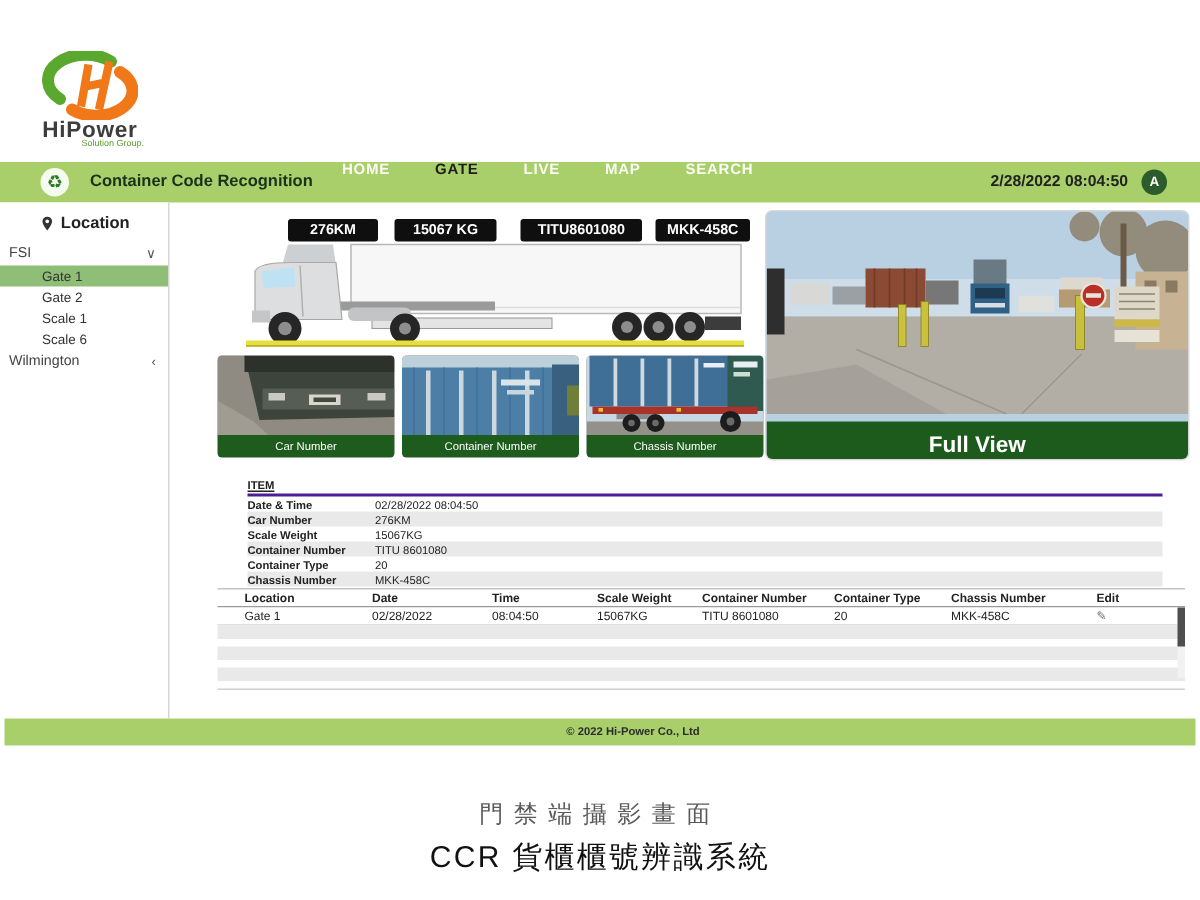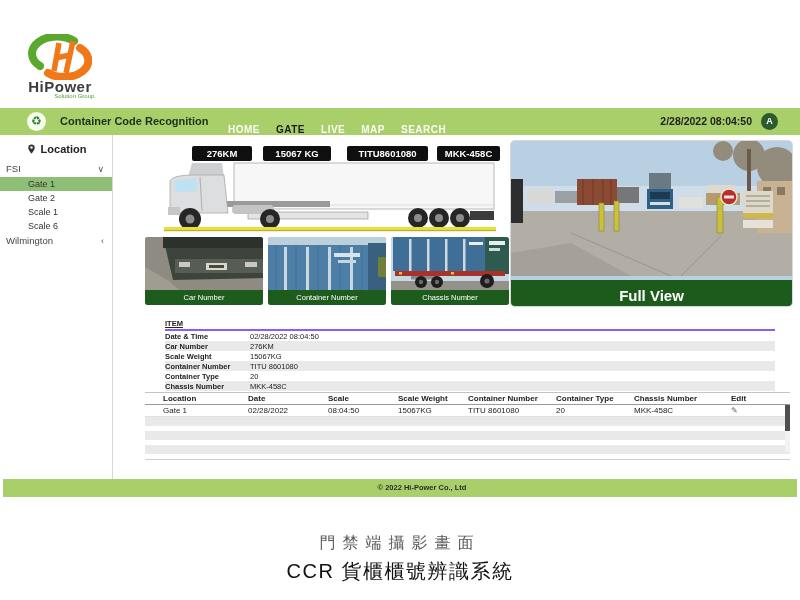--- a/index.html
+++ b/index.html
@@ -11,21 +11,21 @@
   .logo { position:absolute; left:20px; top:34px; width:80px; height:72px; }
   .logo .mark { display:block; margin:0 auto; }
   .brand-name { font-size:15px; font-weight:bold; color:#3d3d3d; text-align:center; letter-spacing:.5px; line-height:13px; }
   .brand-tag { font-size:6px; color:#56a02e; text-align:right; padding-right:4px; }
 
   
   .navbar { position:absolute; left:0; top:108px; width:800px; height:27px; background:#a9cf6b; }
   .nav-icon { position:absolute; left:27px; top:4px; width:19px; height:19px; border-radius:50%; background:#f6fbef;
               color:#2f7a24; font-size:12px; line-height:19px; text-align:center; }
   .nav-title { position:absolute; left:60px; top:0; height:43px; line-height:27px; font-size:11px; font-weight:bold; color:#18321c; }
-  .nav-menu { position:absolute; left:228px; top:0; height:43px; display:flex; gap:16px; align-items:center; }
+  .nav-menu { position:absolute; left:228px; top:0; height:43px; display:flex; gap:30px; align-items:flex-start; }
   .nav-menu .mi { font-size:10px; font-weight:bold; color:#fbfdf6; letter-spacing:.5px; cursor:pointer; }
   .nav-menu .mi.active { color:#1c1c1c; }
   .nav-date { position:absolute; right:48px; top:0; height:27px; line-height:27px; font-size:10.5px; font-weight:bold; color:#222; }
   .nav-avatar { position:absolute; right:22px; top:5px; width:17px; height:17px; border-radius:50%; background:#2c5c2c;
                 color:#fff; font-size:9px; font-weight:bold; line-height:17px; text-align:center; }
 
   
   .sidebar { position:absolute; left:0; top:135px; width:113px; height:344px; border-right:1px solid #d6d6d6; background:#fff; }
   .side-head { display:flex; align-items:center; justify-content:center; gap:4px; height:24px; margin-top:2px;
                font-size:11px; font-weight:bold; color:#222; }
@@ -45,21 +45,21 @@
   .thumb svg { display:block; }
   .thumb-cap { height:15px; line-height:15px; background:#1e5c1e; color:#fff; font-size:7.5px; text-align:center; }
 
   .fullview { position:absolute; left:365px; top:0; width:283px; height:167px; border-radius:5px; overflow:hidden;
               border:1px solid #d8d8d8; cursor:pointer; background:#b9d0e2; }
   .fv-cap { height:32px; line-height:32px; background:#1d5b1d; color:#fff; font-size:15px; font-weight:bold; text-align:center; }
 
   
   .info-table { position:absolute; left:20px; top:178px; width:610px; font-size:7.5px; color:#222; }
   .it-head { display:grid; grid-template-columns:85px 1fr; height:13px; align-items:center;
-             font-weight:bold; border-bottom:2px solid #8b5cf6;text-decoration:underline; }
+             font-weight:bold; border-bottom:2px solid #4c1d95;text-decoration:underline; }
   .it-row { display:grid; grid-template-columns:85px 1fr; height:10px; align-items:center; }
   .it-row:nth-child(odd) { background:#e9e9e9; }
   .it-k { font-weight:bold; }
 
   
   .records { position:absolute; left:0; top:252px; width:645px; font-size:8px; color:#222; }
   .rt-grid { display:grid; grid-template-columns:85px 80px 70px 70px 88px 78px 97px 40px; padding-left:18px; align-items:center; }
   .rt-head { height:13px; font-weight:bold; border-top:1px solid #c4c4c4; border-bottom:1px solid #9a9a9a; }
   .rt-row { height:12px; border-bottom:1px solid #e0e0e0; background:#fff; }
   .rt-edit { color:#6a6a6a; cursor:pointer; }
@@ -315,21 +315,21 @@
       <div class="it-row">
         <span class="it-k">Chassis Number</span>
         <span>MKK-458C</span>
       </div>
     </div>
 
     <div class="records">
       <div class="rt-grid rt-head">
         <span>Location</span>
         <span>Date</span>
-        <span>Scale</span>
+        <span>Time</span>
         <span>Scale Weight</span>
         <span>Container Number</span>
         <span>Container Type</span>
         <span>Chassis Number</span>
         <span>Edit</span>
       </div>
       <div class="rt-grid rt-row">
         <span>Gate 1</span>
         <span>02/28/2022</span>
         <span>08:04:50</span>

